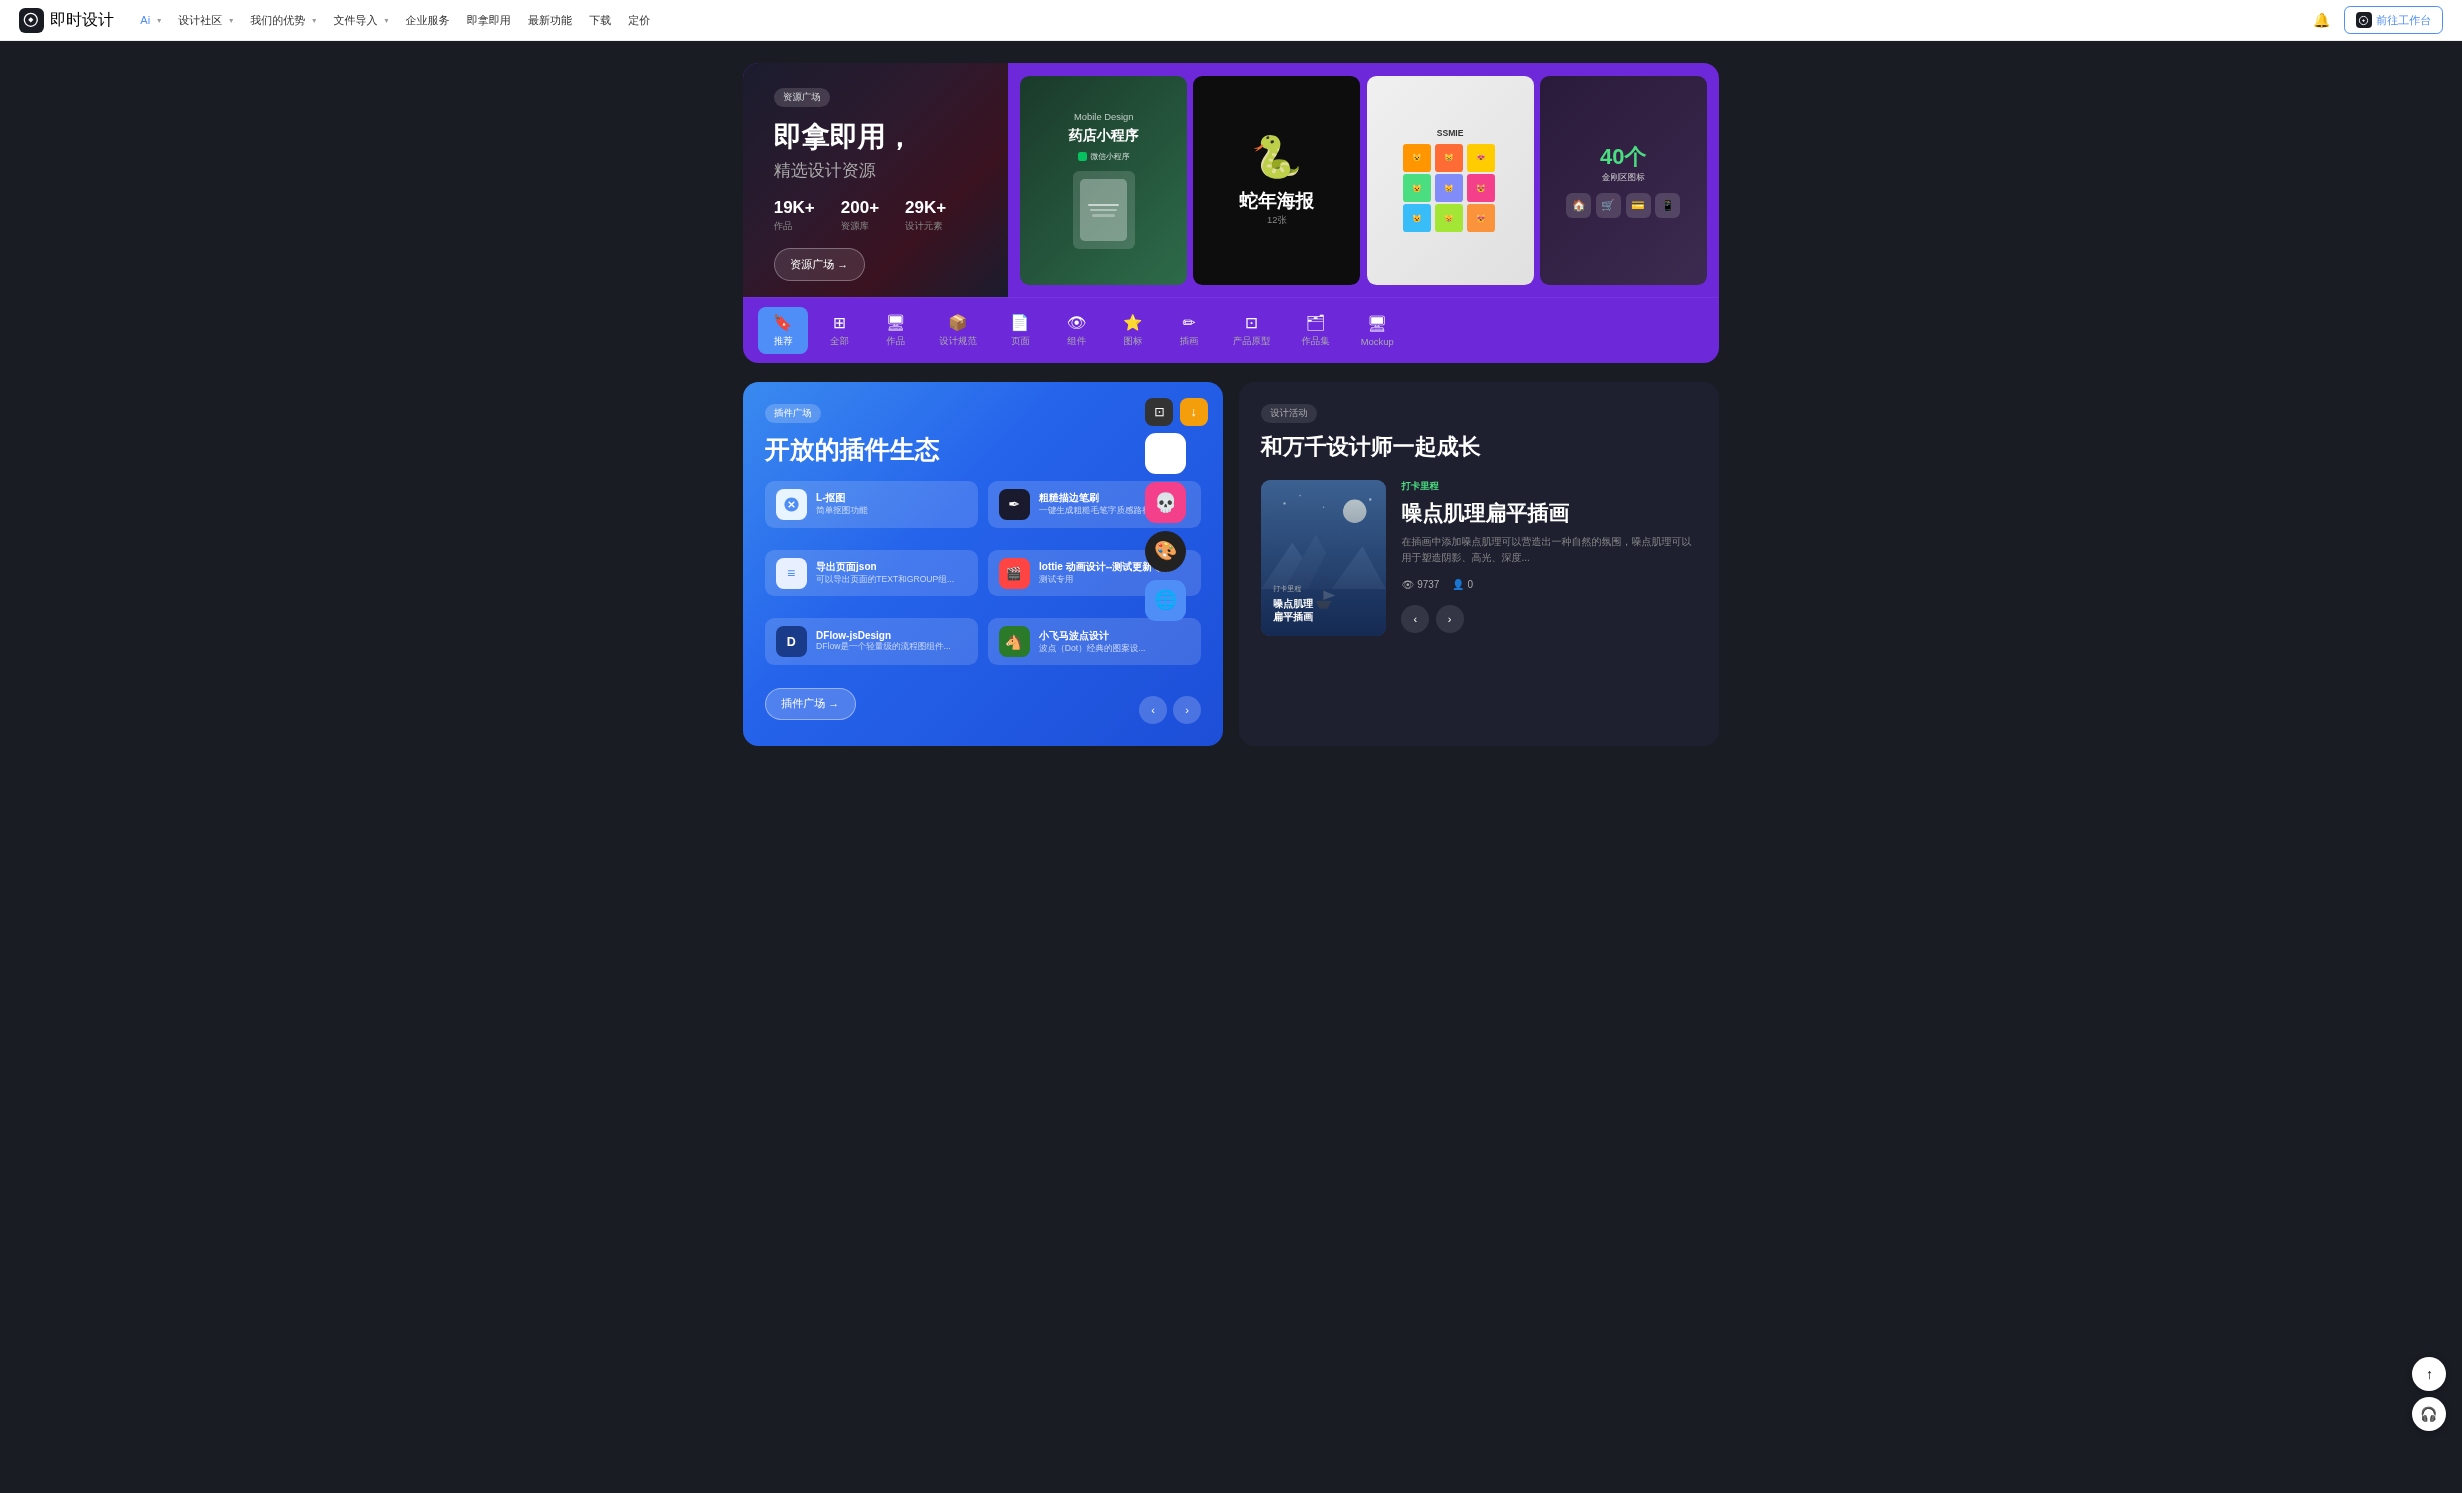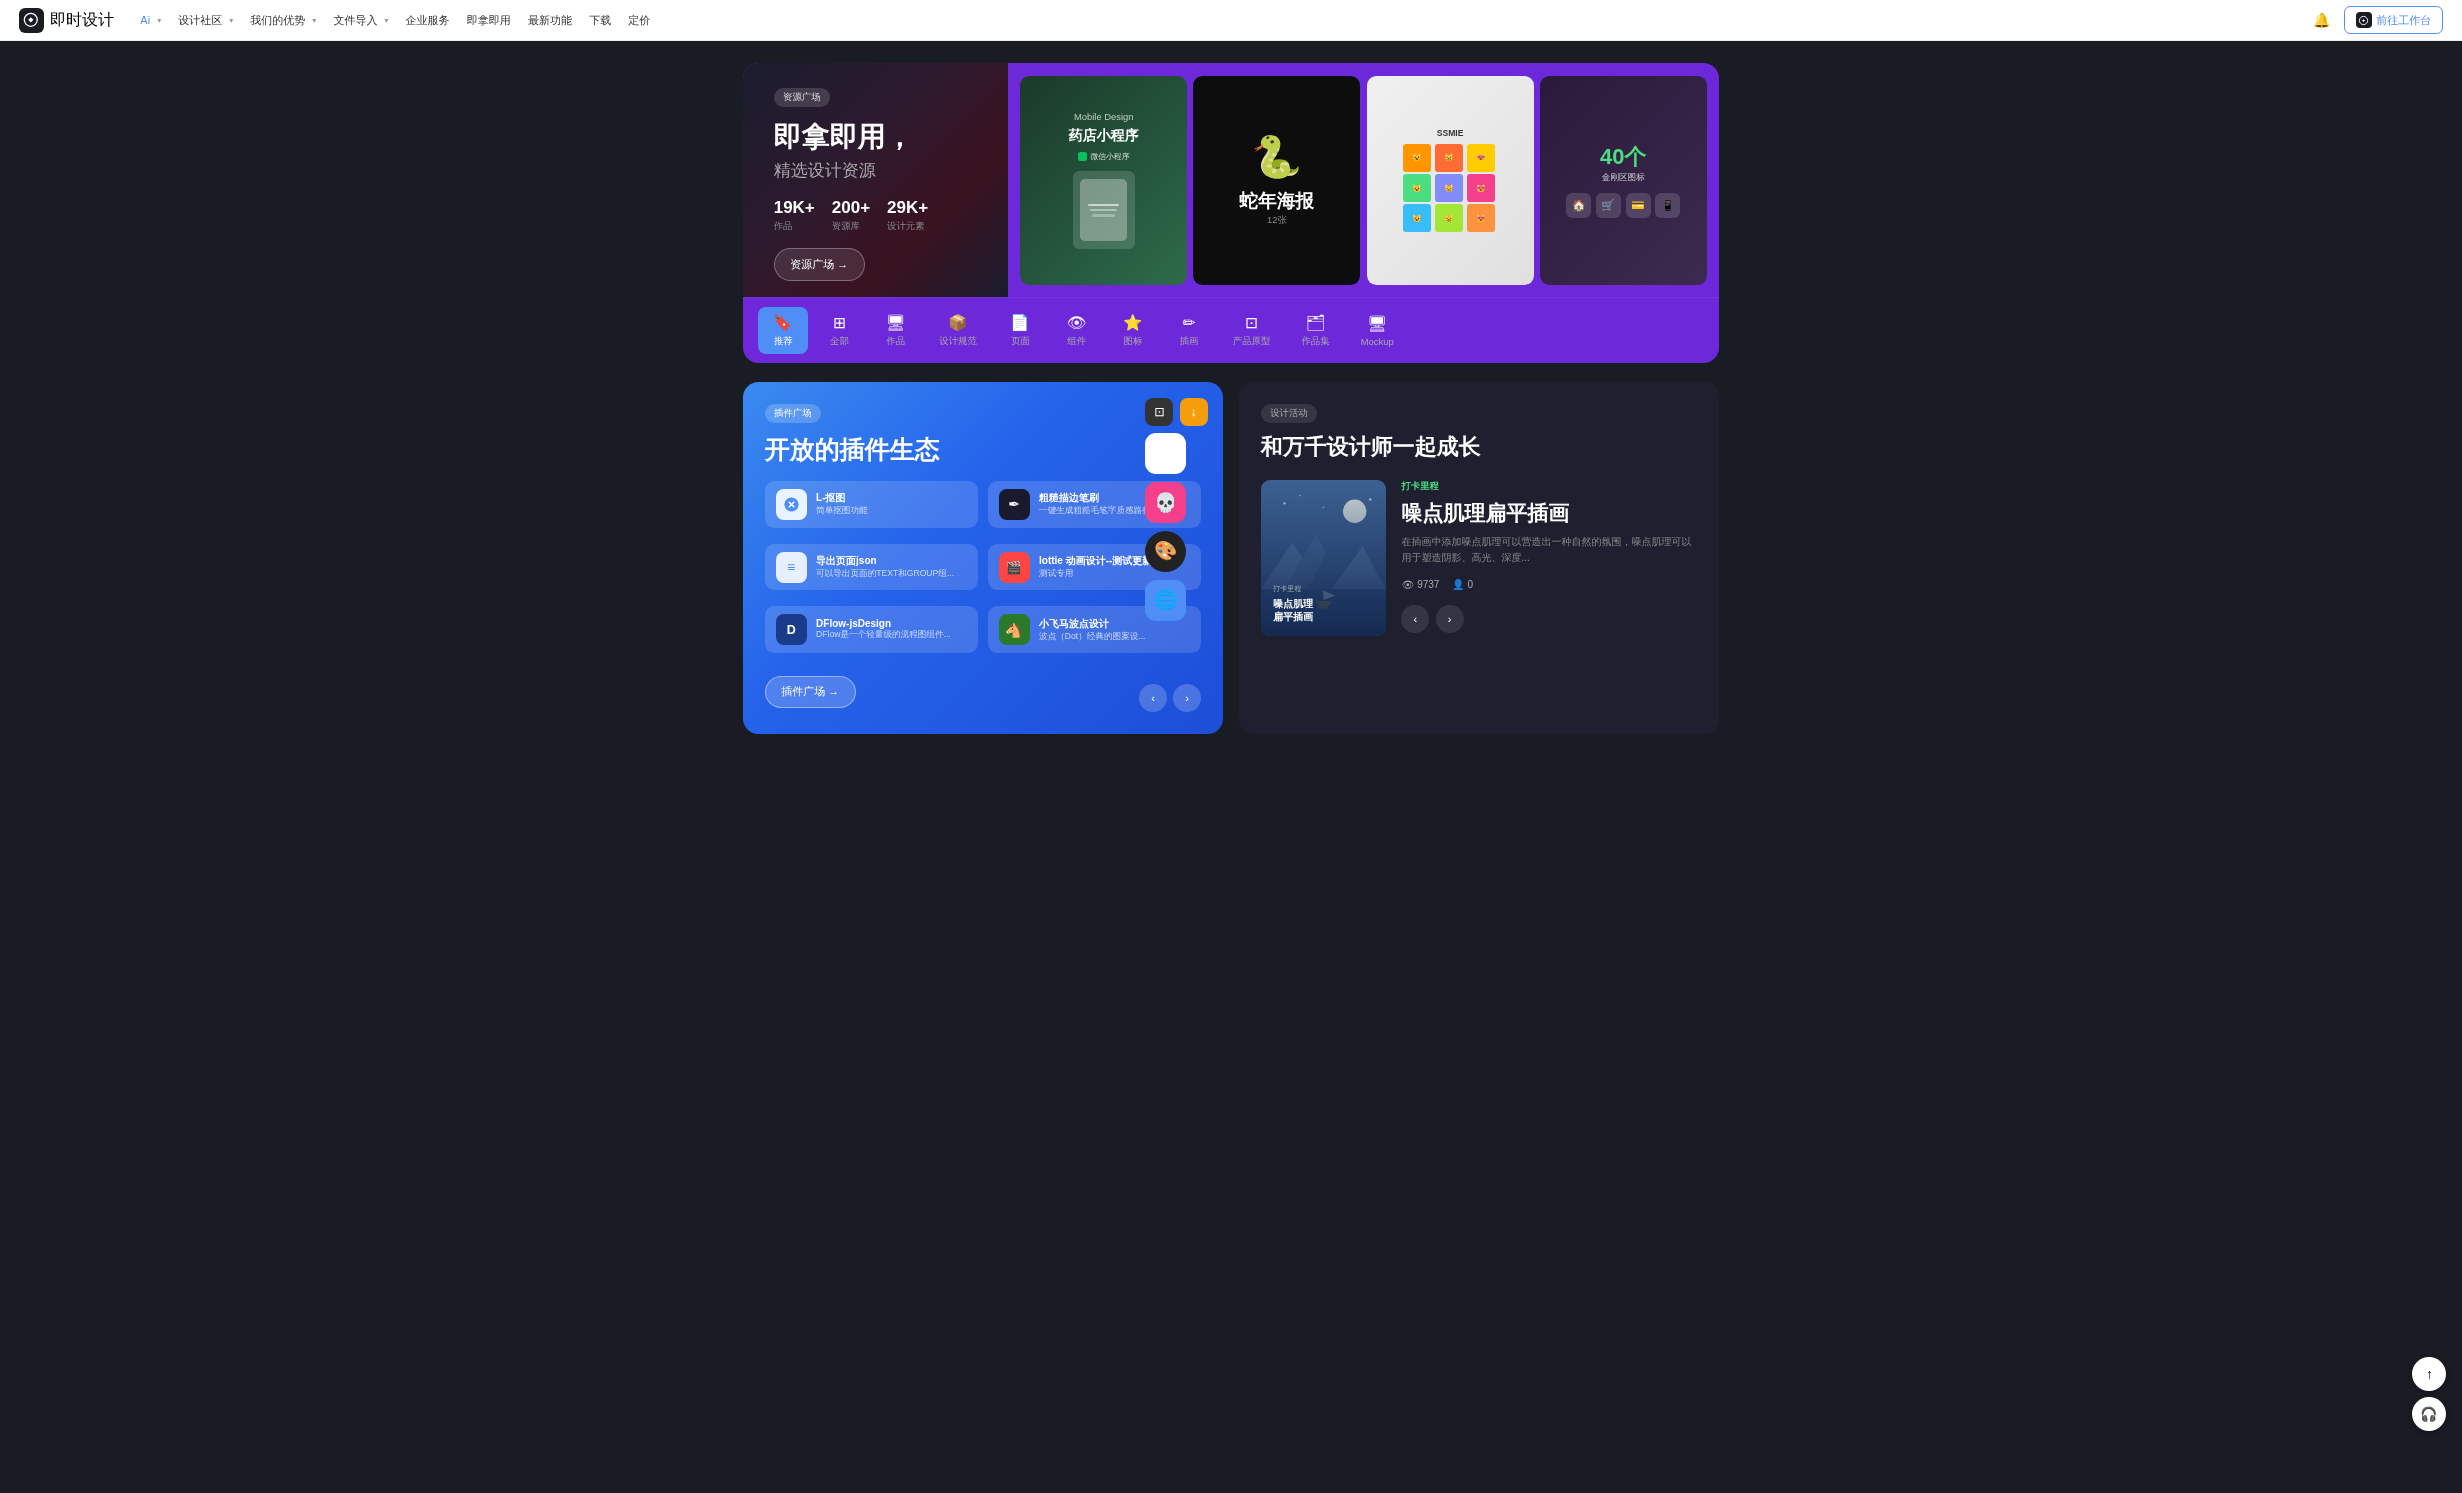--- a/index.html
+++ b/index.html
@@ -132,21 +132,21 @@
       line-height: 1.2;
       margin-bottom: 6.2px;
     }
     .hero-title-sub {
       font-size: 17px;
       color: #aaa;
       font-weight: 400;
     }
     .hero-stats {
       display: flex;
-      gap: 17px;
+      gap: 26px;
       margin: 15.6px 0;
     }
     .stat-item .stat-num {
       font-size: 17px;
       font-weight: 700;
       color: #fff;
     }
     .stat-item .stat-label {
       font-size: 9.4px;
       color: #888;
@@ -248,21 +248,21 @@
     }
     .plugin-title {
       font-size: 25px;
       font-weight: 800;
       color: #fff;
       margin-bottom: 15.6px;
     }
     .plugin-list {
       display: flex;
       flex-direction: column;
-      gap: 16px;
+      gap: 22px;
       margin-bottom: 18.7px;
       justify-content: center;
     }
     .plugin-item {
       display: flex;
       align-items: center;
       gap: 9.4px;
       background: rgba(255,255,255,0.15);
       border-radius: 9.4px;
       padding: 7.8px 11px;

